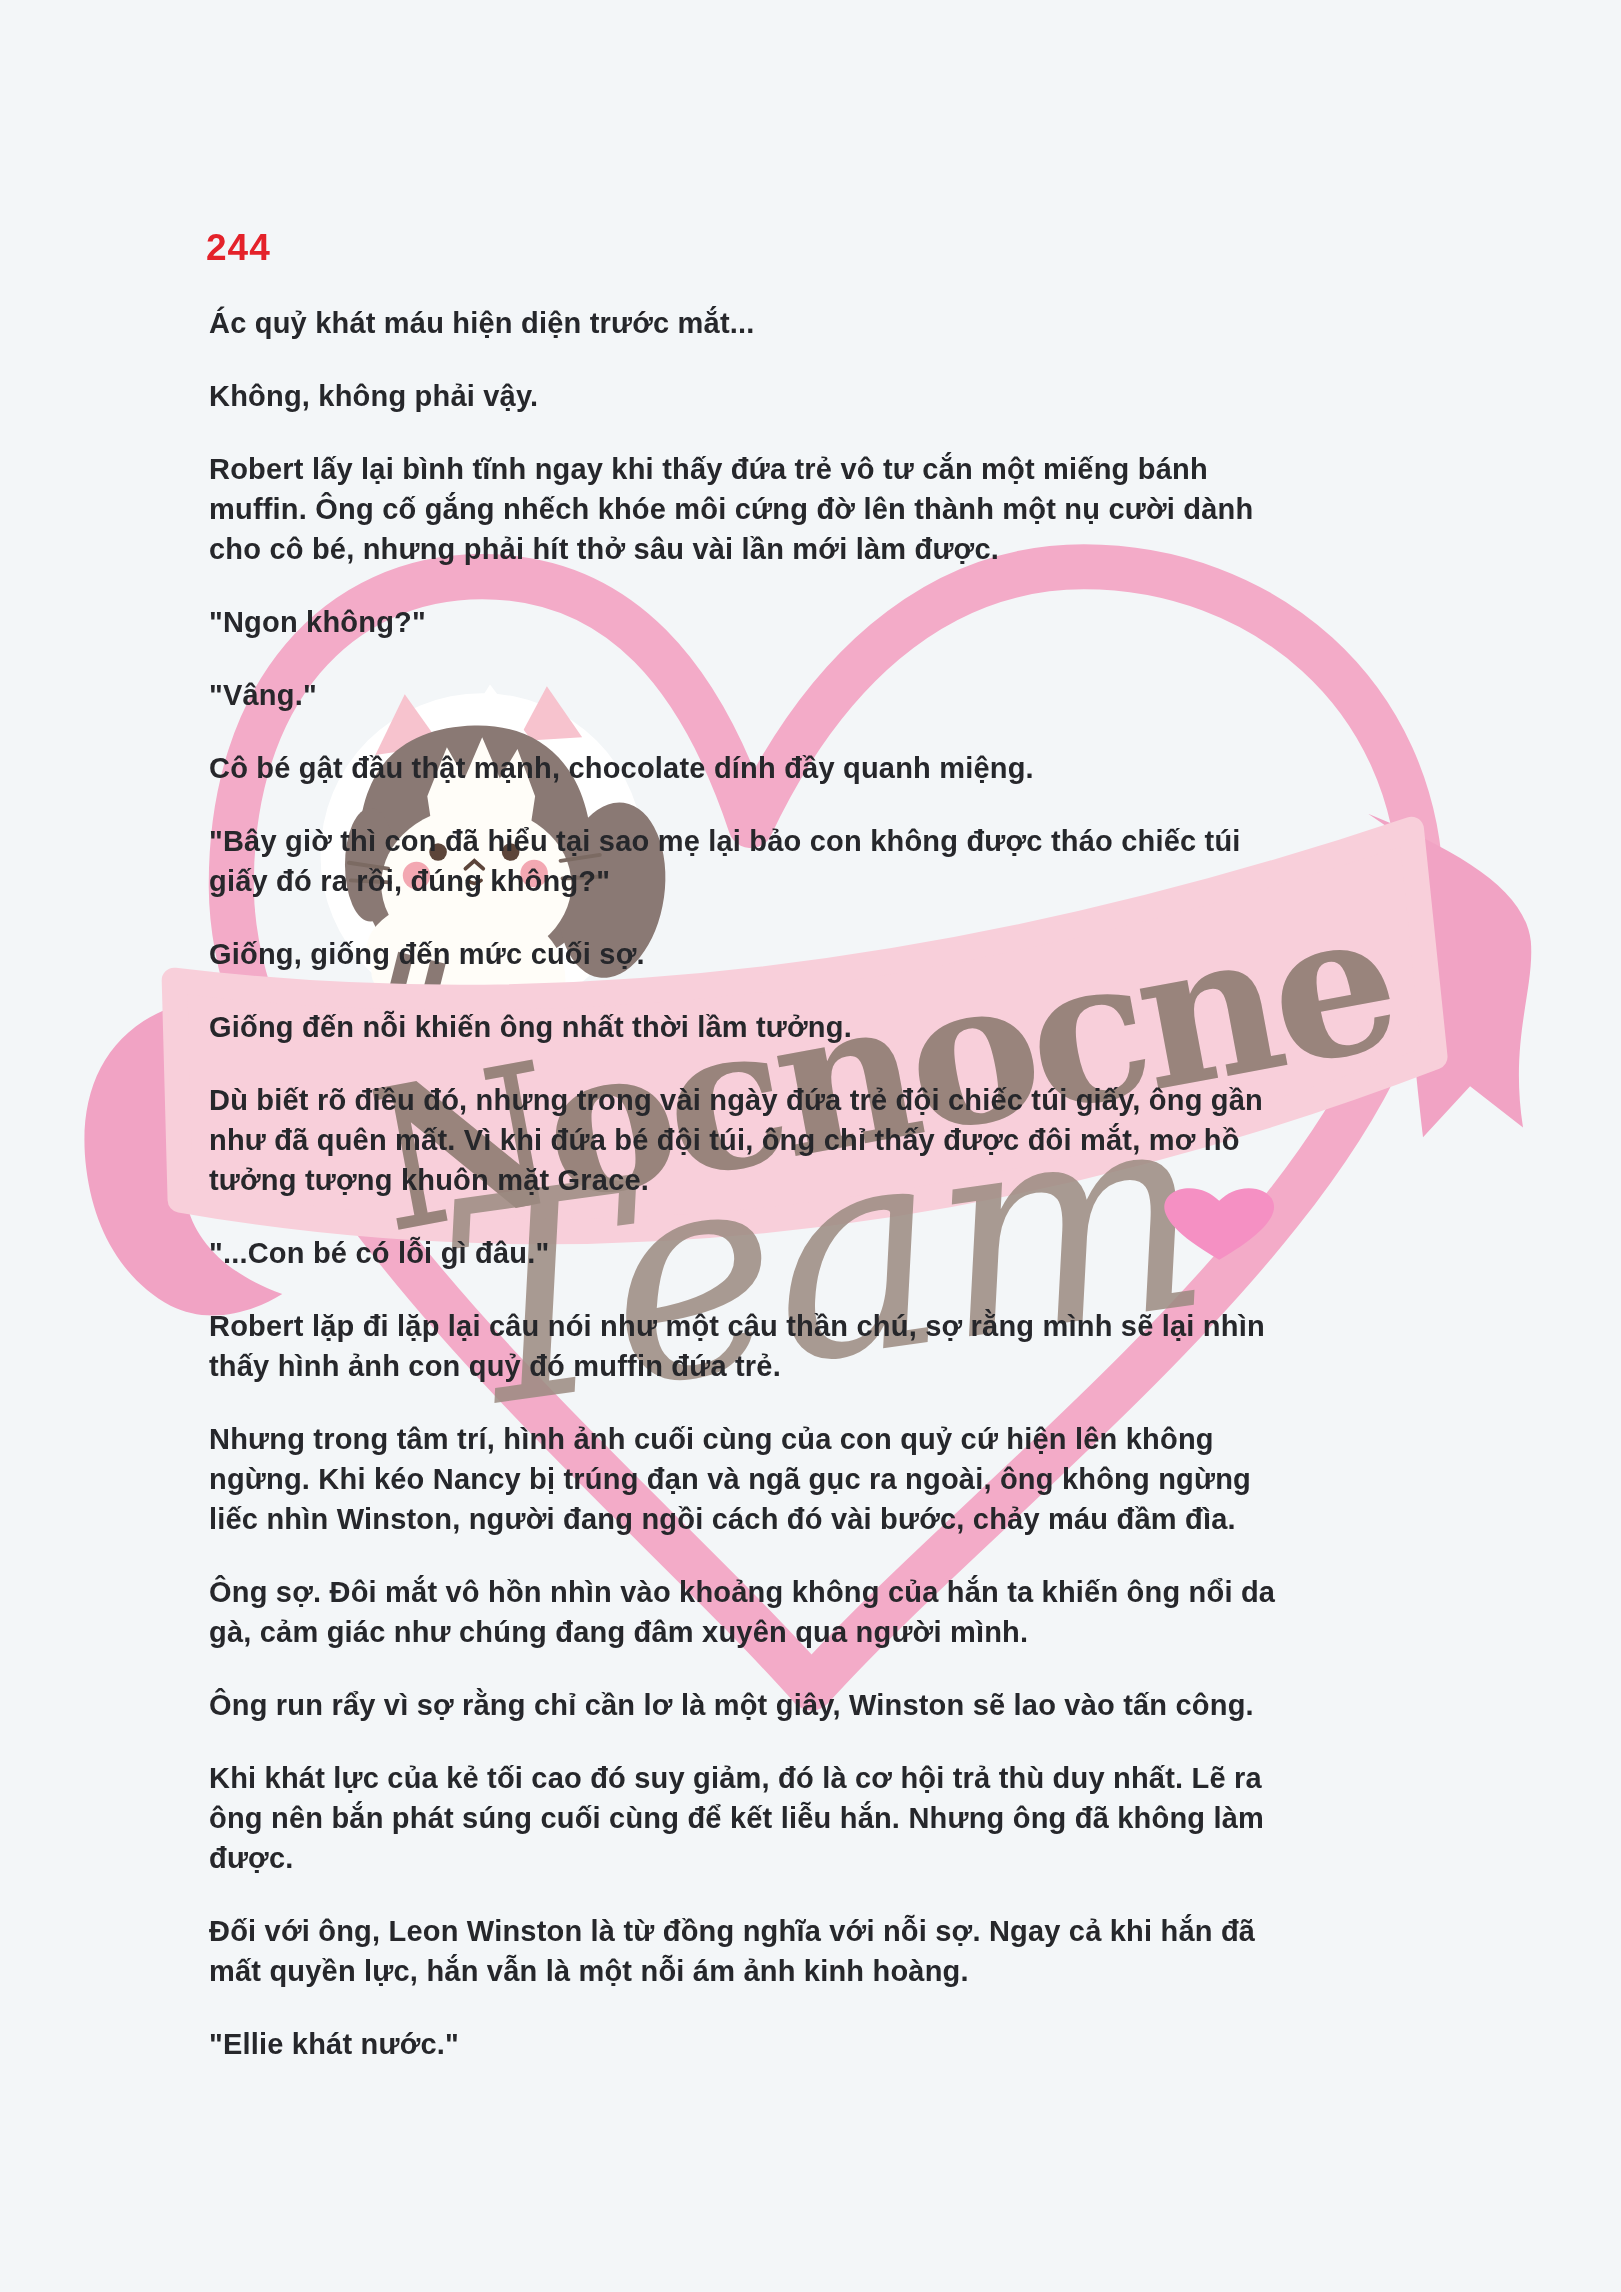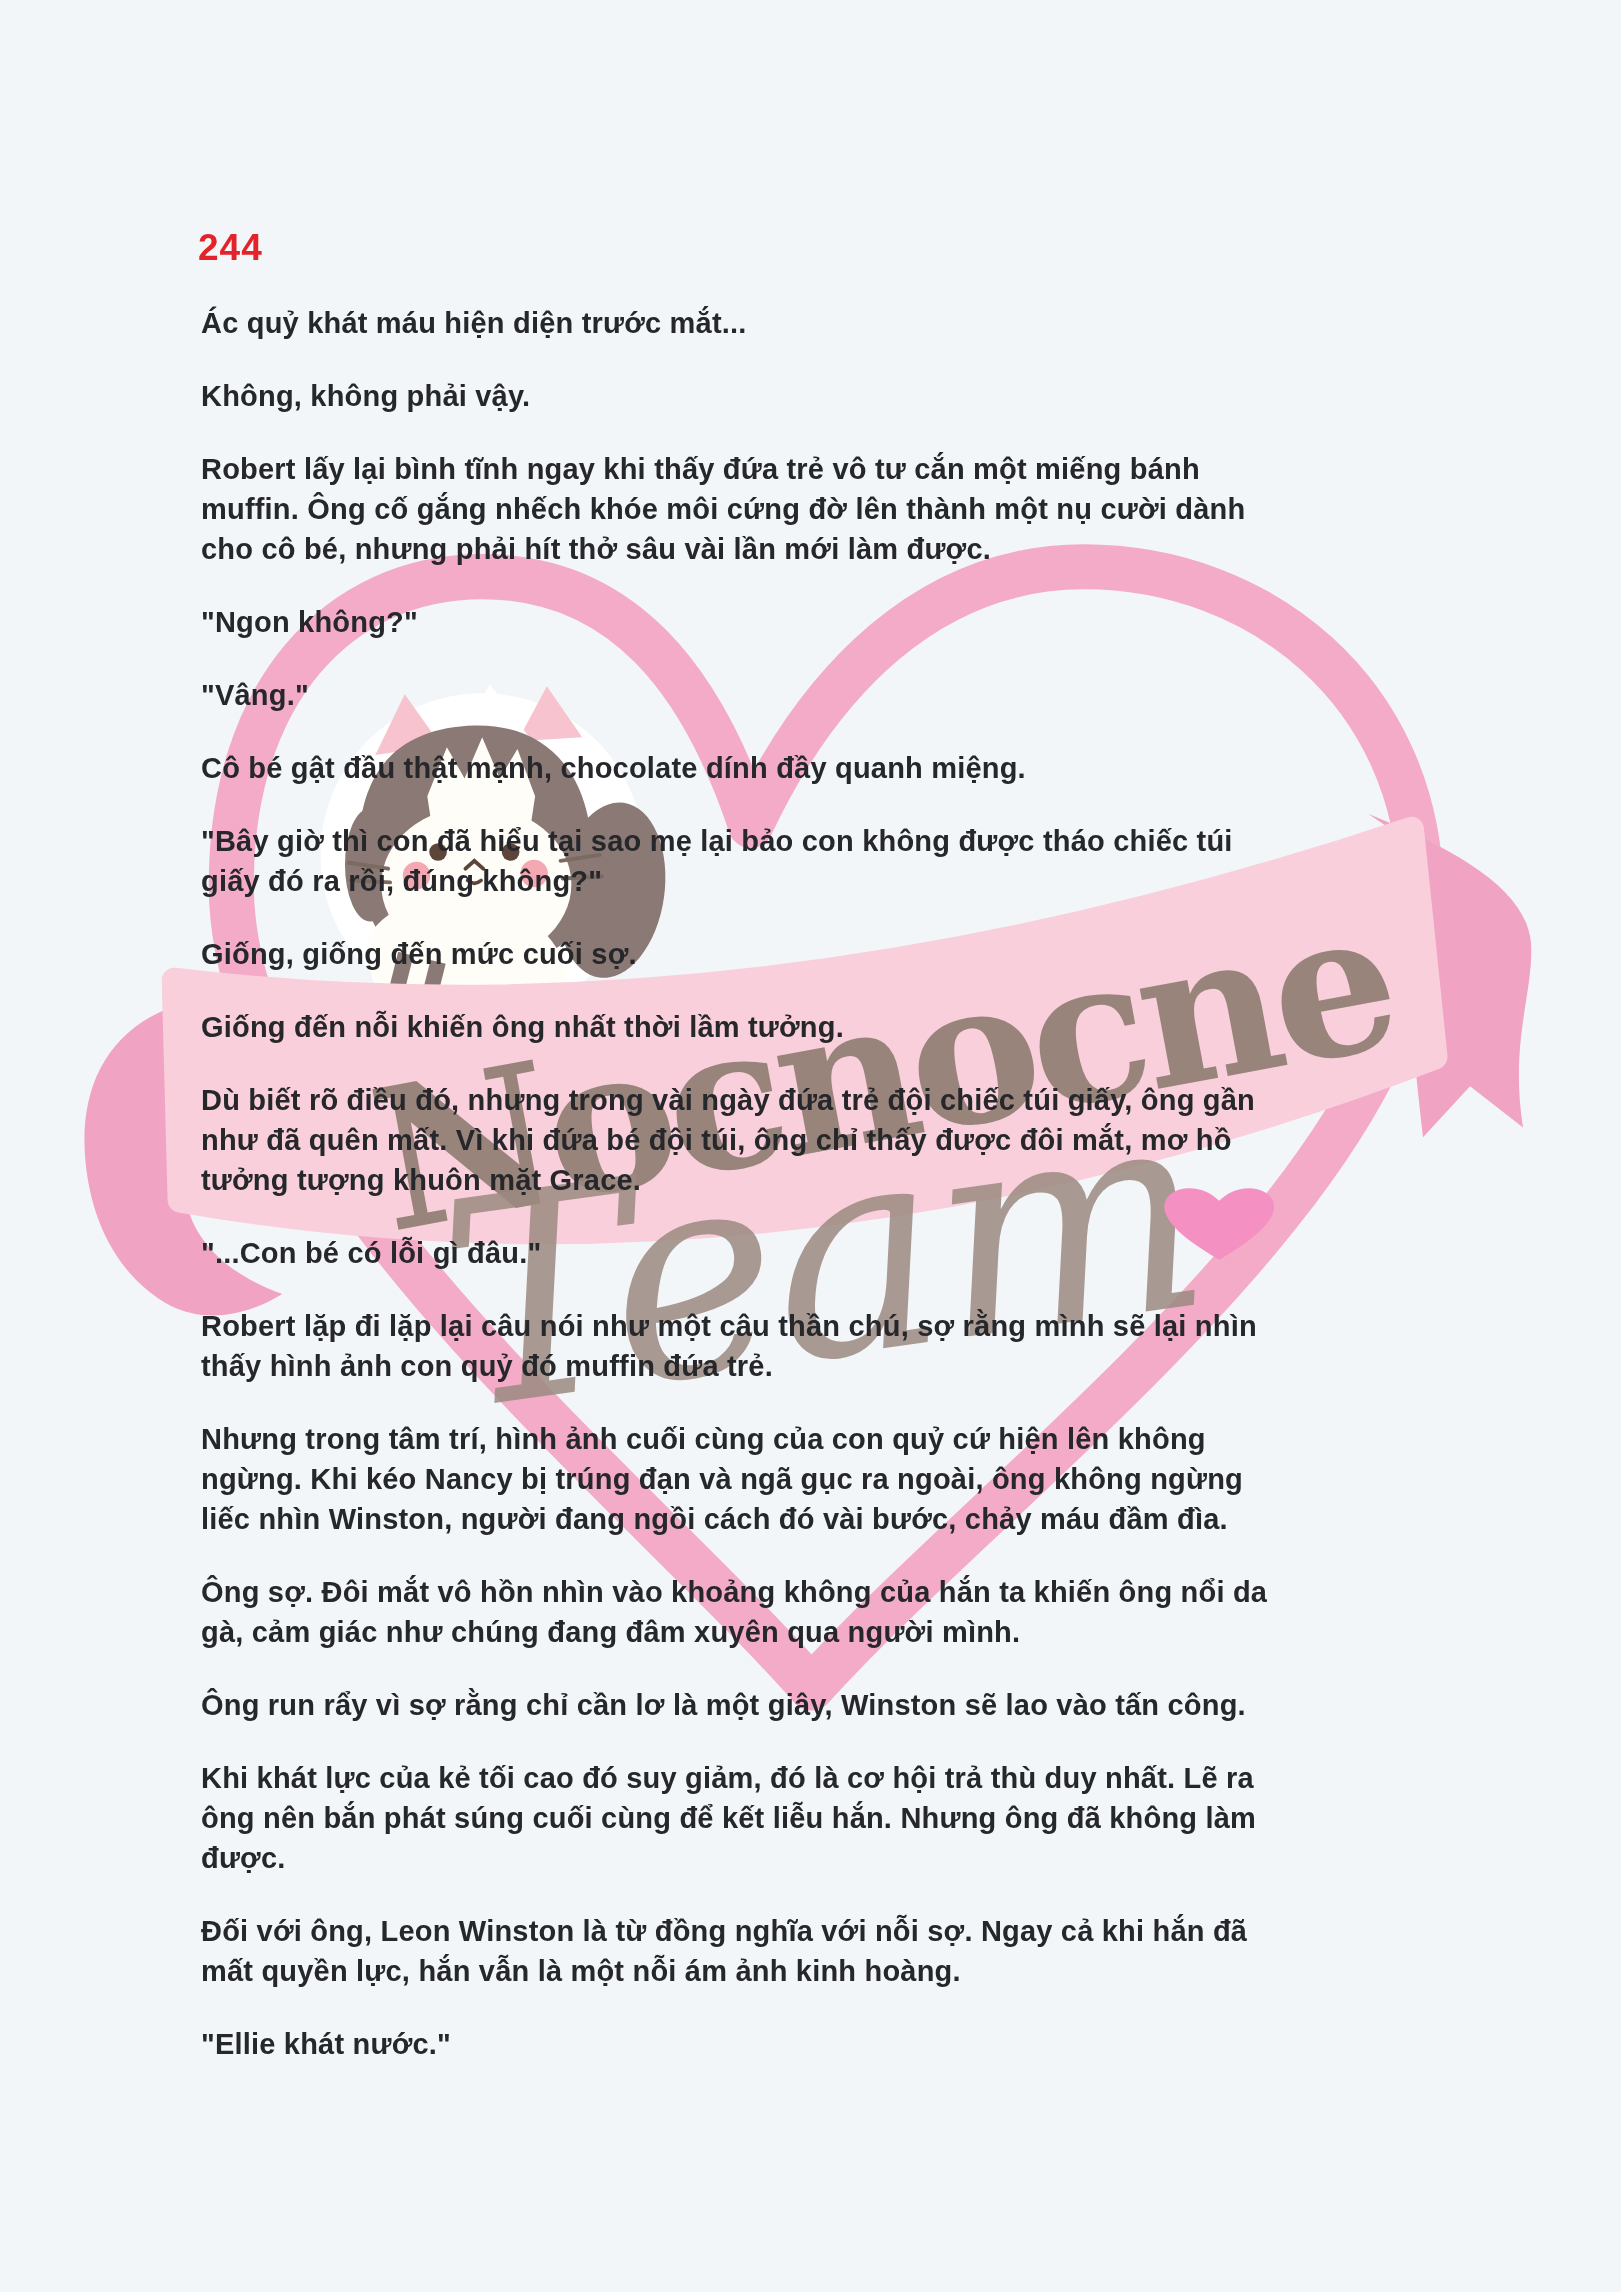--- a/index.html
+++ b/index.html
@@ -12,21 +12,21 @@
     font-family: "Liberation Sans", "DejaVu Sans", sans-serif;
   }
   .watermark {
     position: absolute;
     left: 0; top: 0;
     width: 1621px;
     height: 2293px;
   }
   .content {
     position: absolute;
-    left: 0; top: 0;
+    left: 8px; top: 0;
     width: 1483px;
     height: 2293px;
   }
   .page-number {
     position: absolute;
     left: 198px;
     top: 227px;
     font-size: 37px;
     font-weight: bold;
     letter-spacing: 1px;

